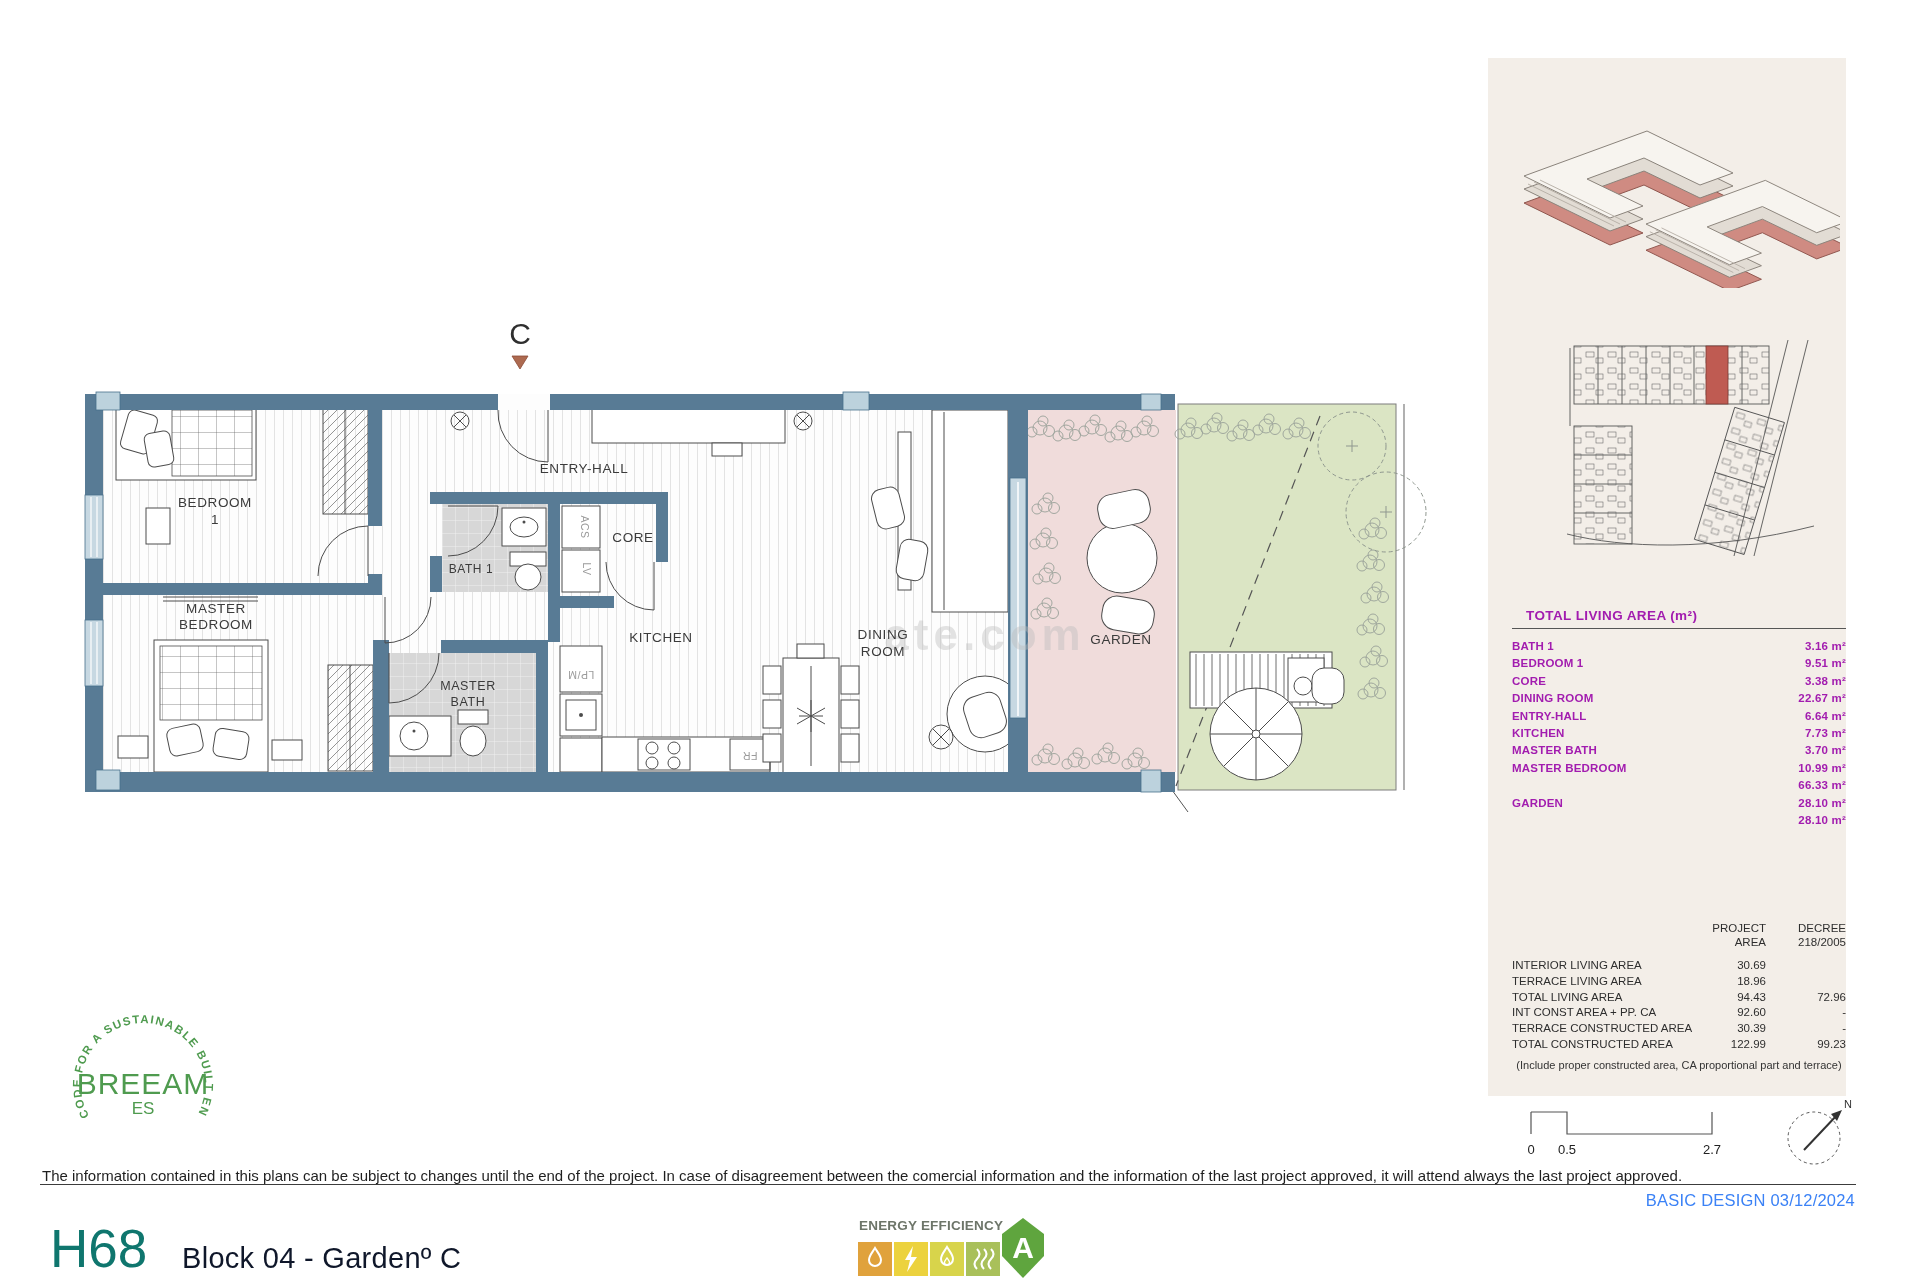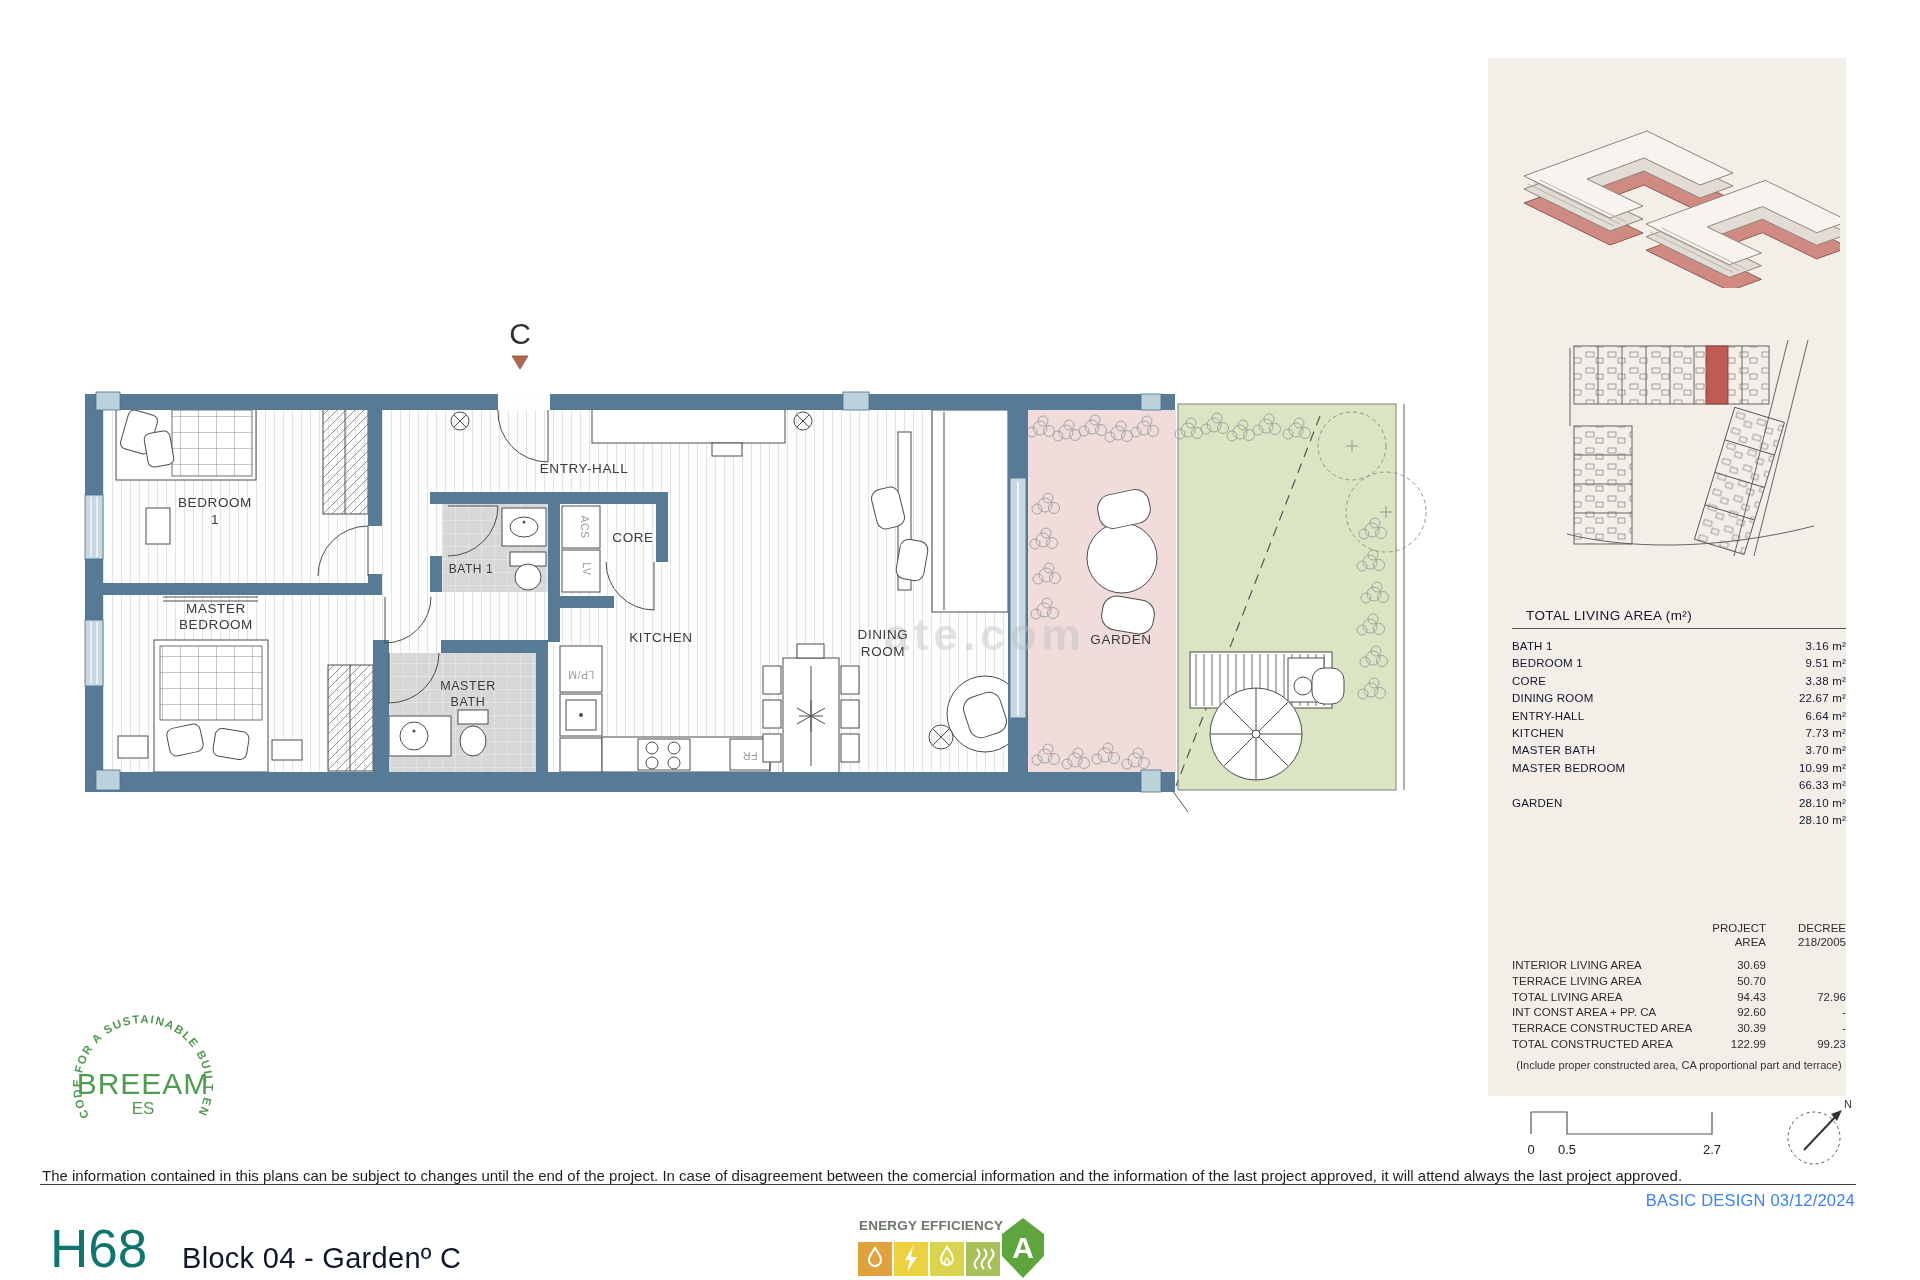--- a/index.html
+++ b/index.html
@@ -1,21 +1,21 @@
 <!DOCTYPE html>
 <html><head>
 <meta charset="utf-8">
 <style>
   html,body{margin:0;padding:0;background:#fff;font-family:"Liberation Sans",sans-serif;}
   .page{position:relative;width:1920px;height:1280px;background:#fff;overflow:hidden;}
   .abs{position:absolute;}
   
   .panel{left:1488px;top:58px;width:358px;height:1038px;background:#f3eee8;}
   
-  .area-table{left:24px;top:550px;width:334px;color:#0f172a;}
+  .area-table{left:24px;top:550px;width:334px;color:#a21caf;font-weight:bold;}
   .area-title{font-size:13.5px;letter-spacing:.4px;margin-left:14px;padding-bottom:5px;}
   .area-rule{border-bottom:1.4px solid #555;margin-bottom:9px;}
   .arow{display:flex;justify-content:space-between;font-size:11.5px;line-height:17.4px;letter-spacing:.2px;}
   
   .sum{left:24px;top:864px;width:334px;color:#2e2e2e;font-size:11.5px;}
   .shead{display:flex;margin-bottom:9px;line-height:13.5px;}
   .sl{flex:1;}
   .sp{width:64px;text-align:right;}
   .sd{width:80px;text-align:right;}
   .srow{display:flex;line-height:15.8px;}
@@ -416,21 +416,21 @@
           <div>218/2005</div>
         </span>
       </div>
       <div class="srow">
           <span class="sl">INTERIOR LIVING AREA</span>
           <span class="sp">30.69</span>
           <span class="sd"></span>
         </div>
       <div class="srow">
           <span class="sl">TERRACE LIVING AREA</span>
-          <span class="sp">50.70</span>
+          <span class="sp">18.96</span>
           <span class="sd"></span>
         </div>
       <div class="srow">
           <span class="sl">TOTAL LIVING AREA</span>
           <span class="sp">94.43</span>
           <span class="sd">72.96</span>
         </div>
       <div class="srow">
           <span class="sl">INT CONST AREA + PP. CA</span>
           <span class="sp">92.60</span>

